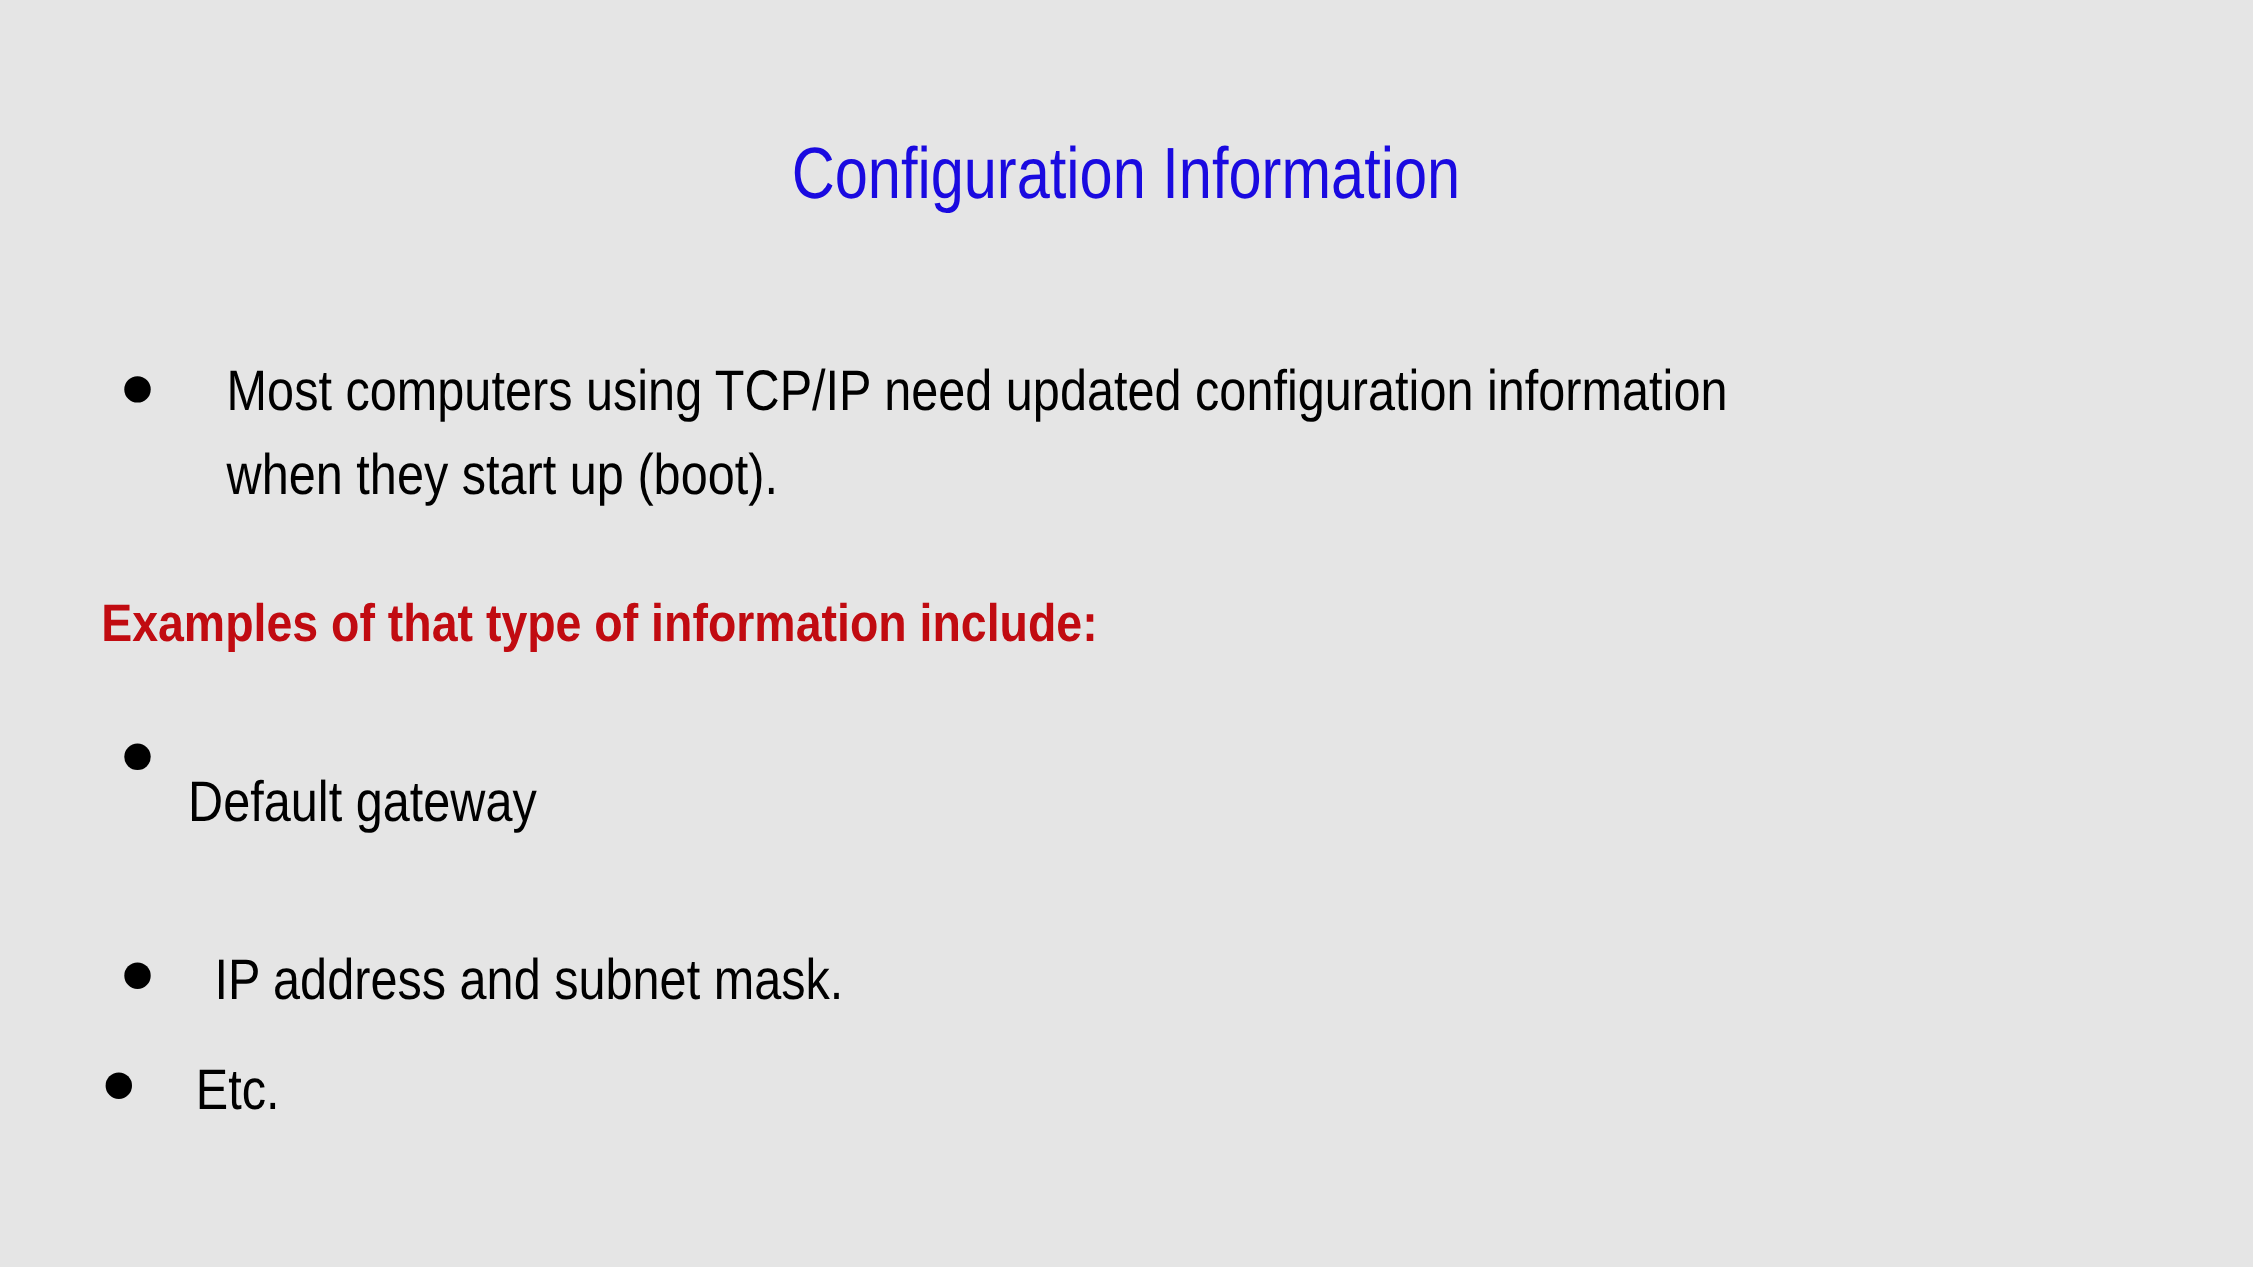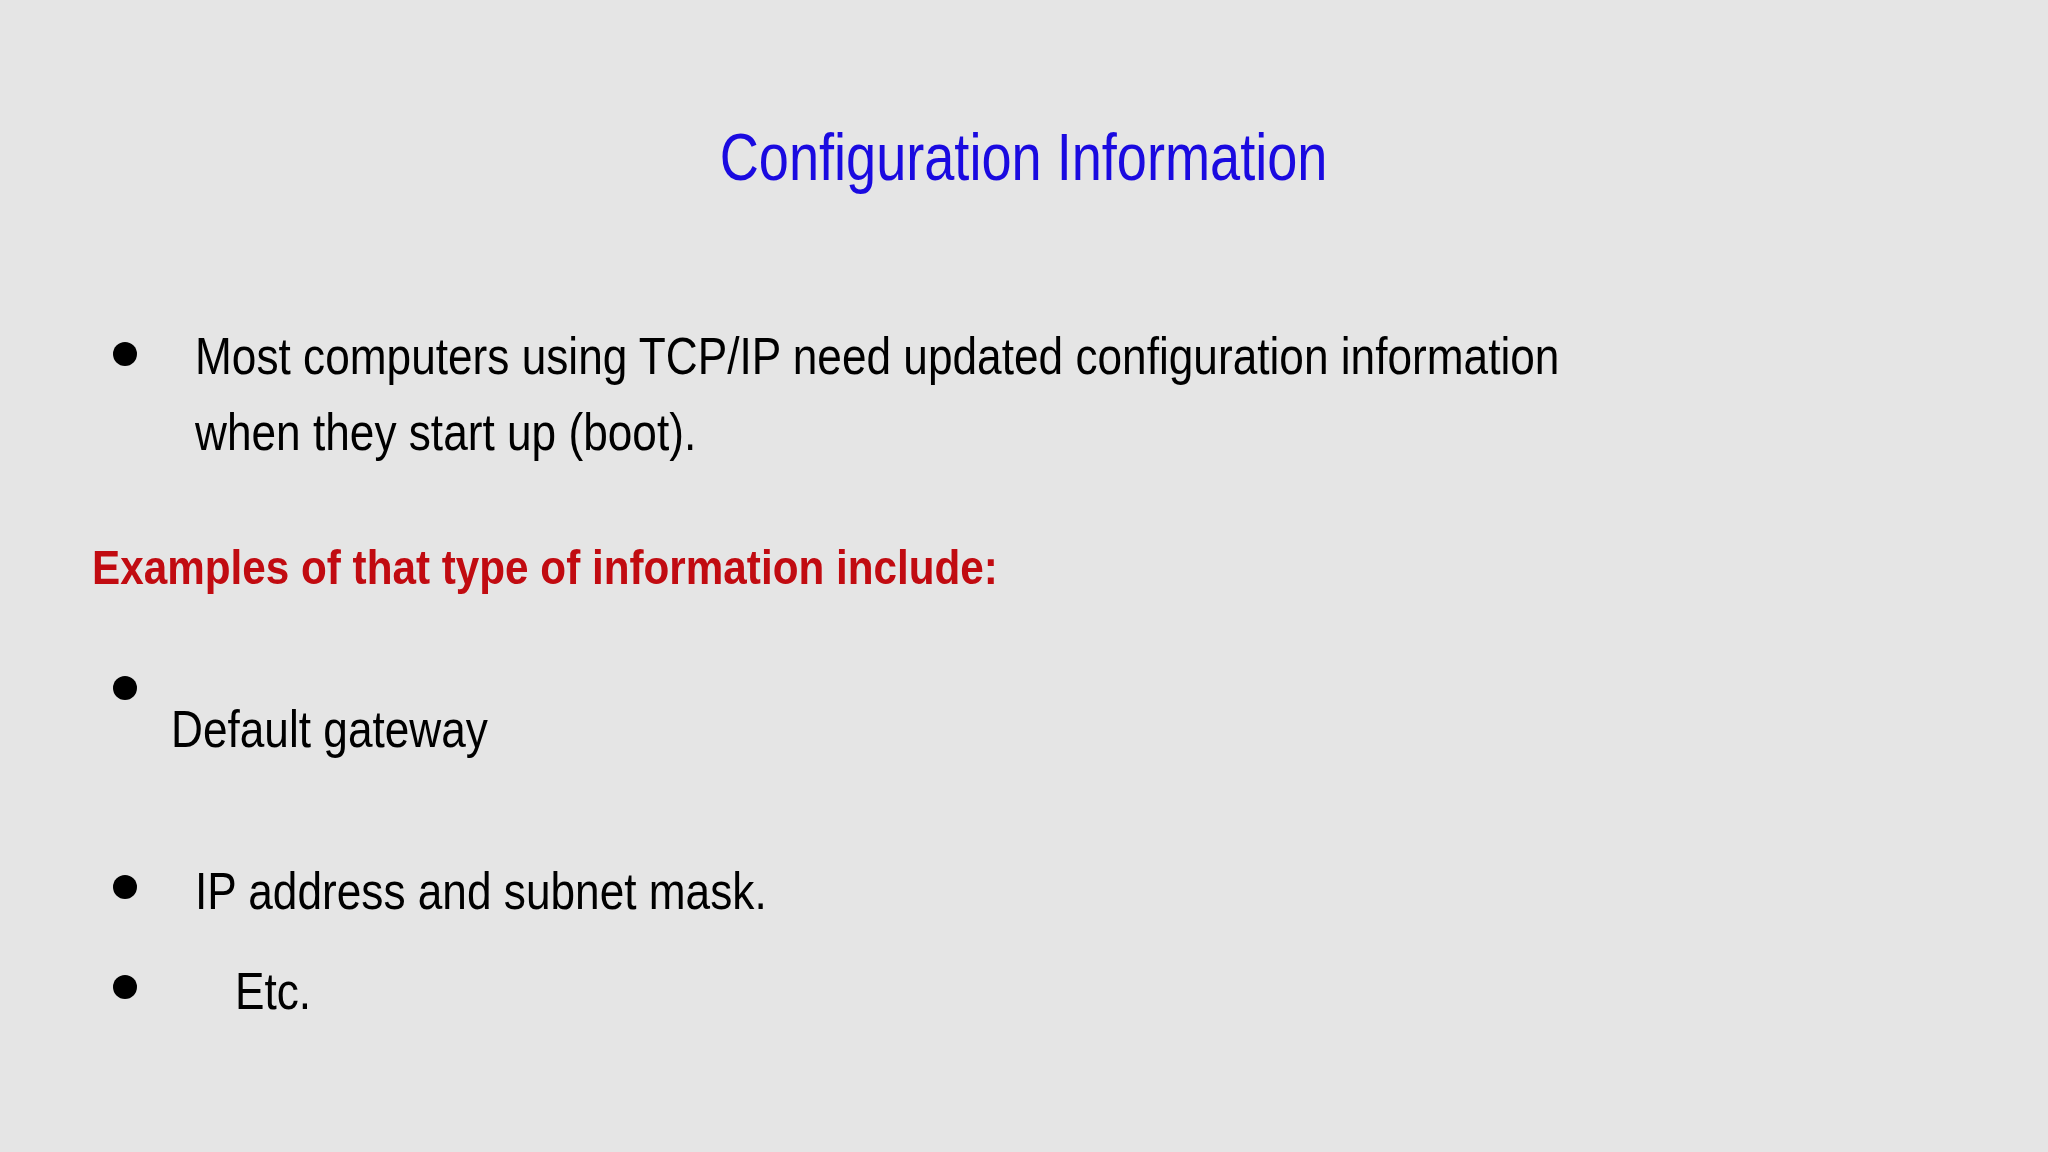--- a/index.html
+++ b/index.html
@@ -75,20 +75,21 @@
     white-space: nowrap;
     display: inline-block;
     transform: scaleX(0.85);
     transform-origin: left center;
   }
 
   
   #row-para {
     left: 113px;
     top: 330px;
+    gap: 11px;
   }
   #row-para .bullet-dot { margin-top: 12px; }
   #row-para .para-lines {
     margin-left: 58px;
   }
   .para-line {
     font-size: 52px;
     line-height: 110px;
     color: #000000;
     white-space: nowrap;
@@ -112,21 +113,21 @@
     white-space: nowrap;
     display: inline-block;
     transform: scaleX(0.88);
     transform-origin: left top;
   }
 
   
   #row-b1 { left: 113px; top: 663px; flex-direction: column; }
   #row-b2 { left: 113px; top: 762px; }
   #row-b3 { left: 113px; top: 862px; text-align: center; }
-  #row-b4 { left: 113px; top: 962px; gap: 40px; }
+  #row-b4 { left: 96px; top: 962px; }
 
   .bullet-row .bullet-dot { margin-top: 13px; }
   .bullet-row .bullet-text { margin-left: 58px; }
 </style>
 </head>
 <body>
 
 <div class="slide">
 
   <div class="slide-title">

